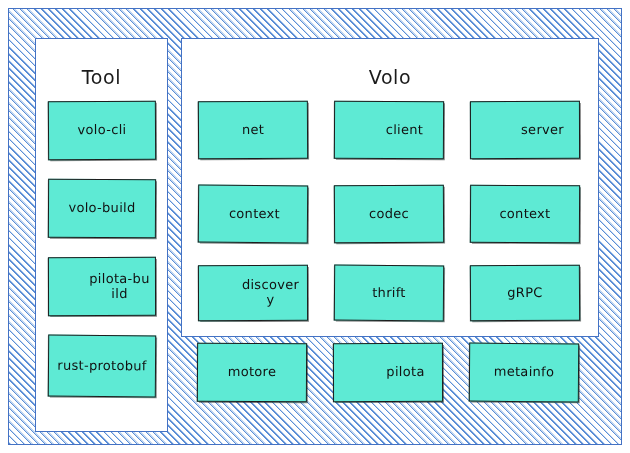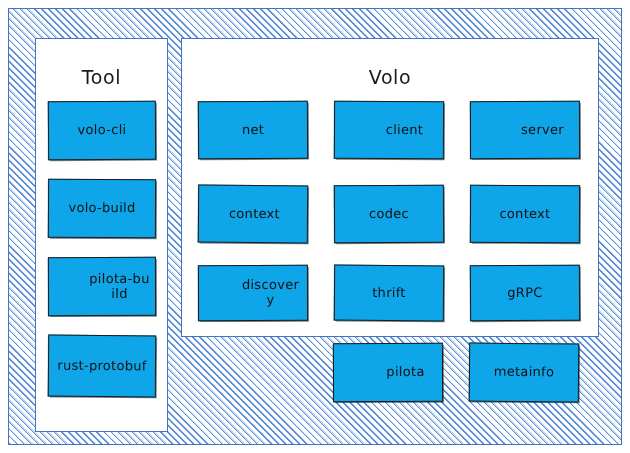--- a/index.html
+++ b/index.html
@@ -78,21 +78,21 @@
     letter-spacing: 0.6px;
     top: 27px;
     left: 0;
     user-select: none;
   }
 
   
   .node {
     position: absolute;
     box-sizing: border-box;
-    background: #0ea5e9;
+    background: #5eead4;
     display: flex;
     align-items: center;
     justify-content: center;
     text-align: center;
     font-family: "DejaVu Sans", sans-serif;
     font-size: 13px;
     color: #111111;
     letter-spacing: 0.3px;
     line-height: 1.15;
     padding: 2px 5px;
@@ -167,20 +167,23 @@
         <span class="node-label">discovery</span>
       </div>
       <div class="node tilt-d" style="left:152px; top:226px; width:110px; height:56px;">
         <span class="node-label">thrift</span>
       </div>
       <div class="node tilt-a" style="left:288px; top:226px; width:110px; height:56px;">
         <span class="node-label">gRPC</span>
       </div>
     </div>
 
+    <div class="node tilt-b" style="left:188px; top:334px; width:110px; height:59px;">
+      <span class="node-label">motore</span>
+    </div>
     <div class="node tilt-c" style="left:324px; top:334px; width:110px; height:59px;">
       <span class="node-label">pilota</span>
     </div>
     <div class="node tilt-d" style="left:460px; top:334px; width:110px; height:59px;">
       <span class="node-label">metainfo</span>
     </div>
 
   </div>
 </div>
 

